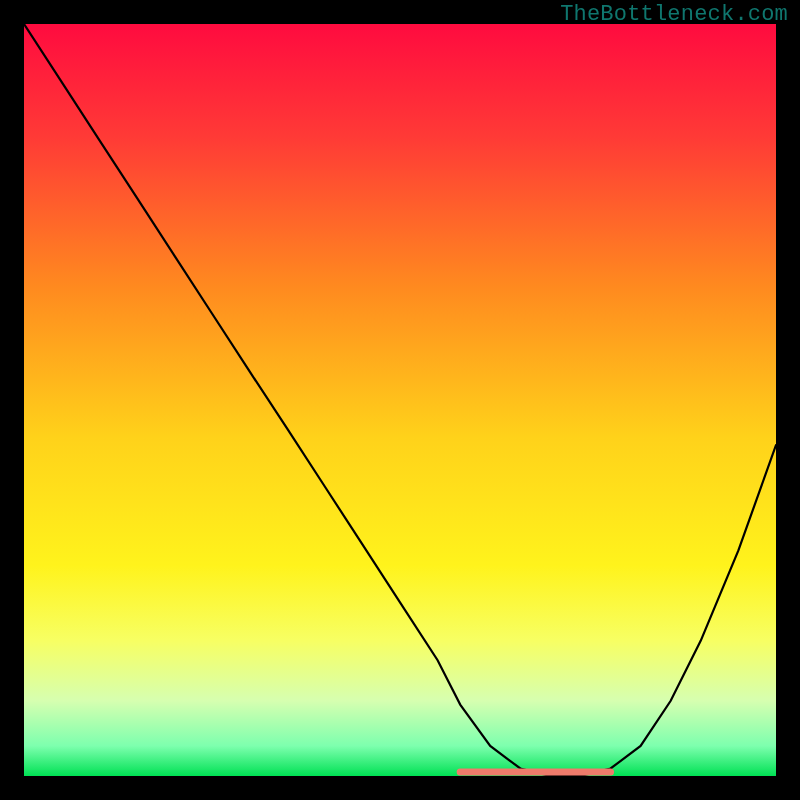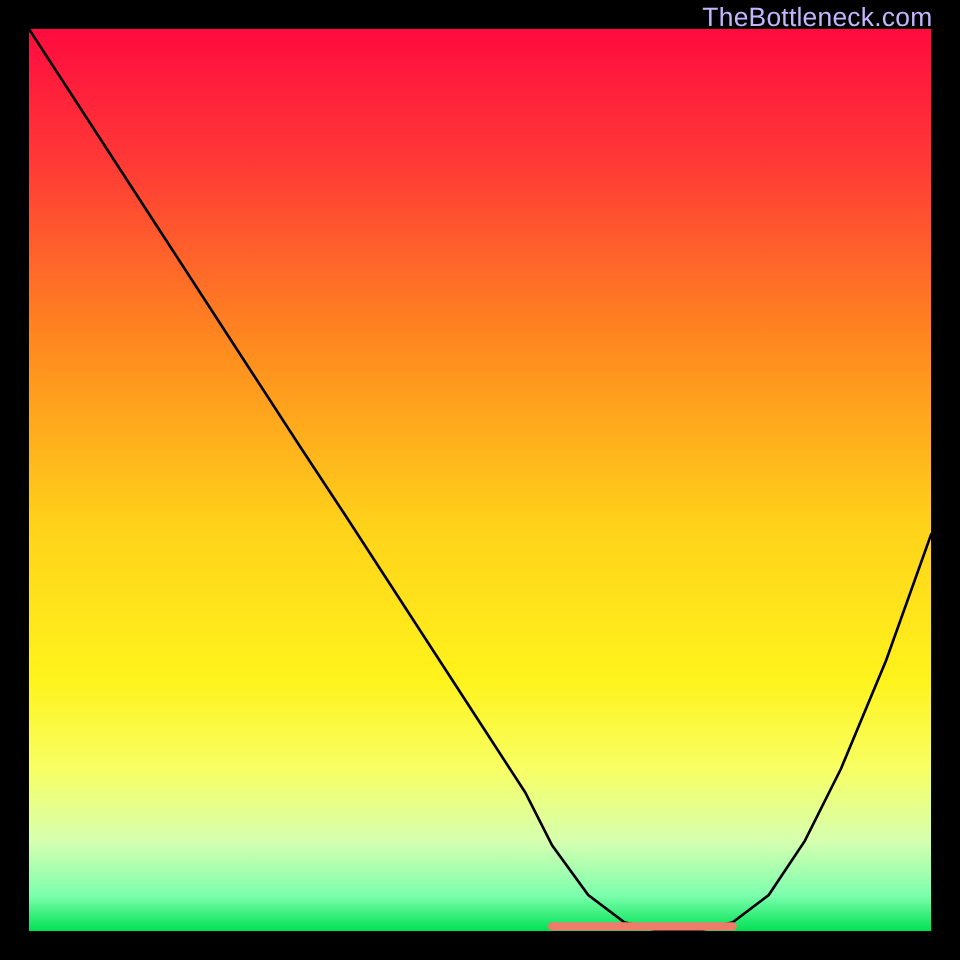--- a/index.html
+++ b/index.html
@@ -14,24 +14,24 @@
     position: absolute;
     left: 24px;
     top: 24px;
     width: 752px;
     height: 752px;
     background: #000;
   }
   .watermark {
     position: absolute;
     top: 2px;
-    right: 23px;
-    font-family: Liberation Sans, sans-serif;
+    right: 12px;
+    font-family: Liberation Mono, monospace;
     font-size: 22px;
-    color: #c4b5fd;
+    color: #0f766e;
     letter-spacing: 0.2px;
     z-index: 5;
   }
   svg {
     position: absolute;
     left: 24px;
     top: 24px;
     width: 752px;
     height: 752px;
     display: block;

